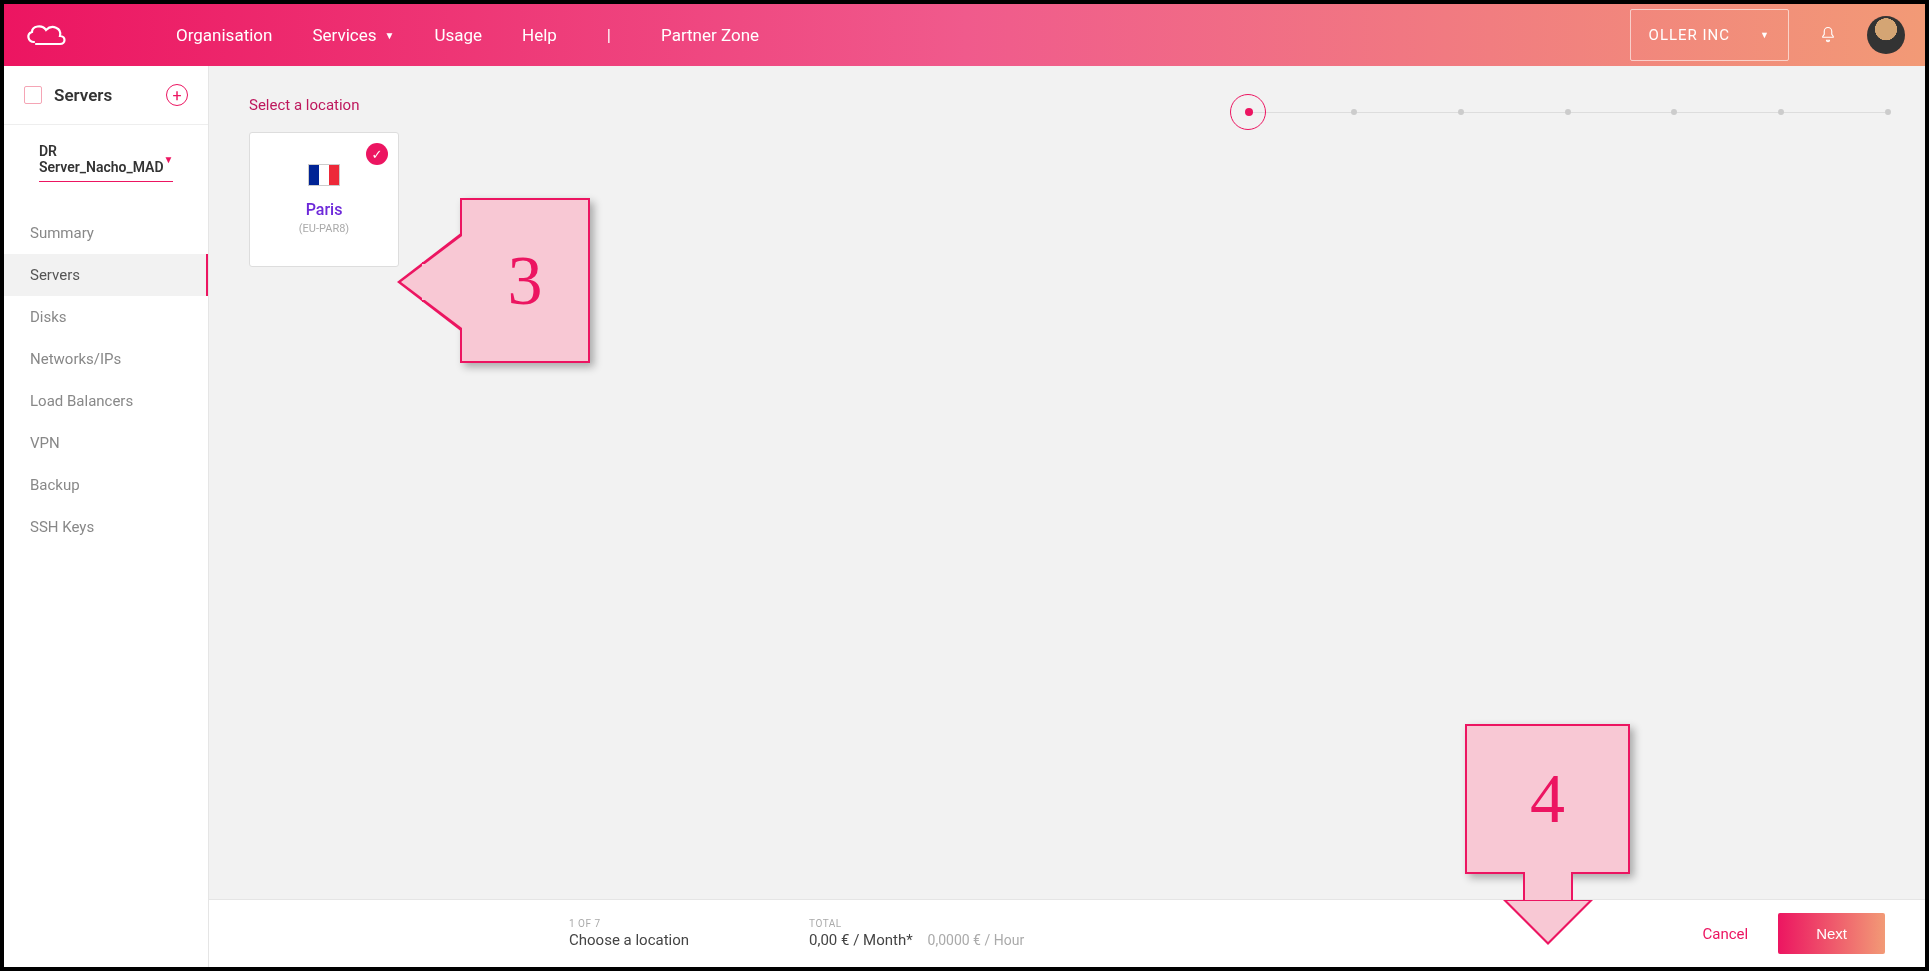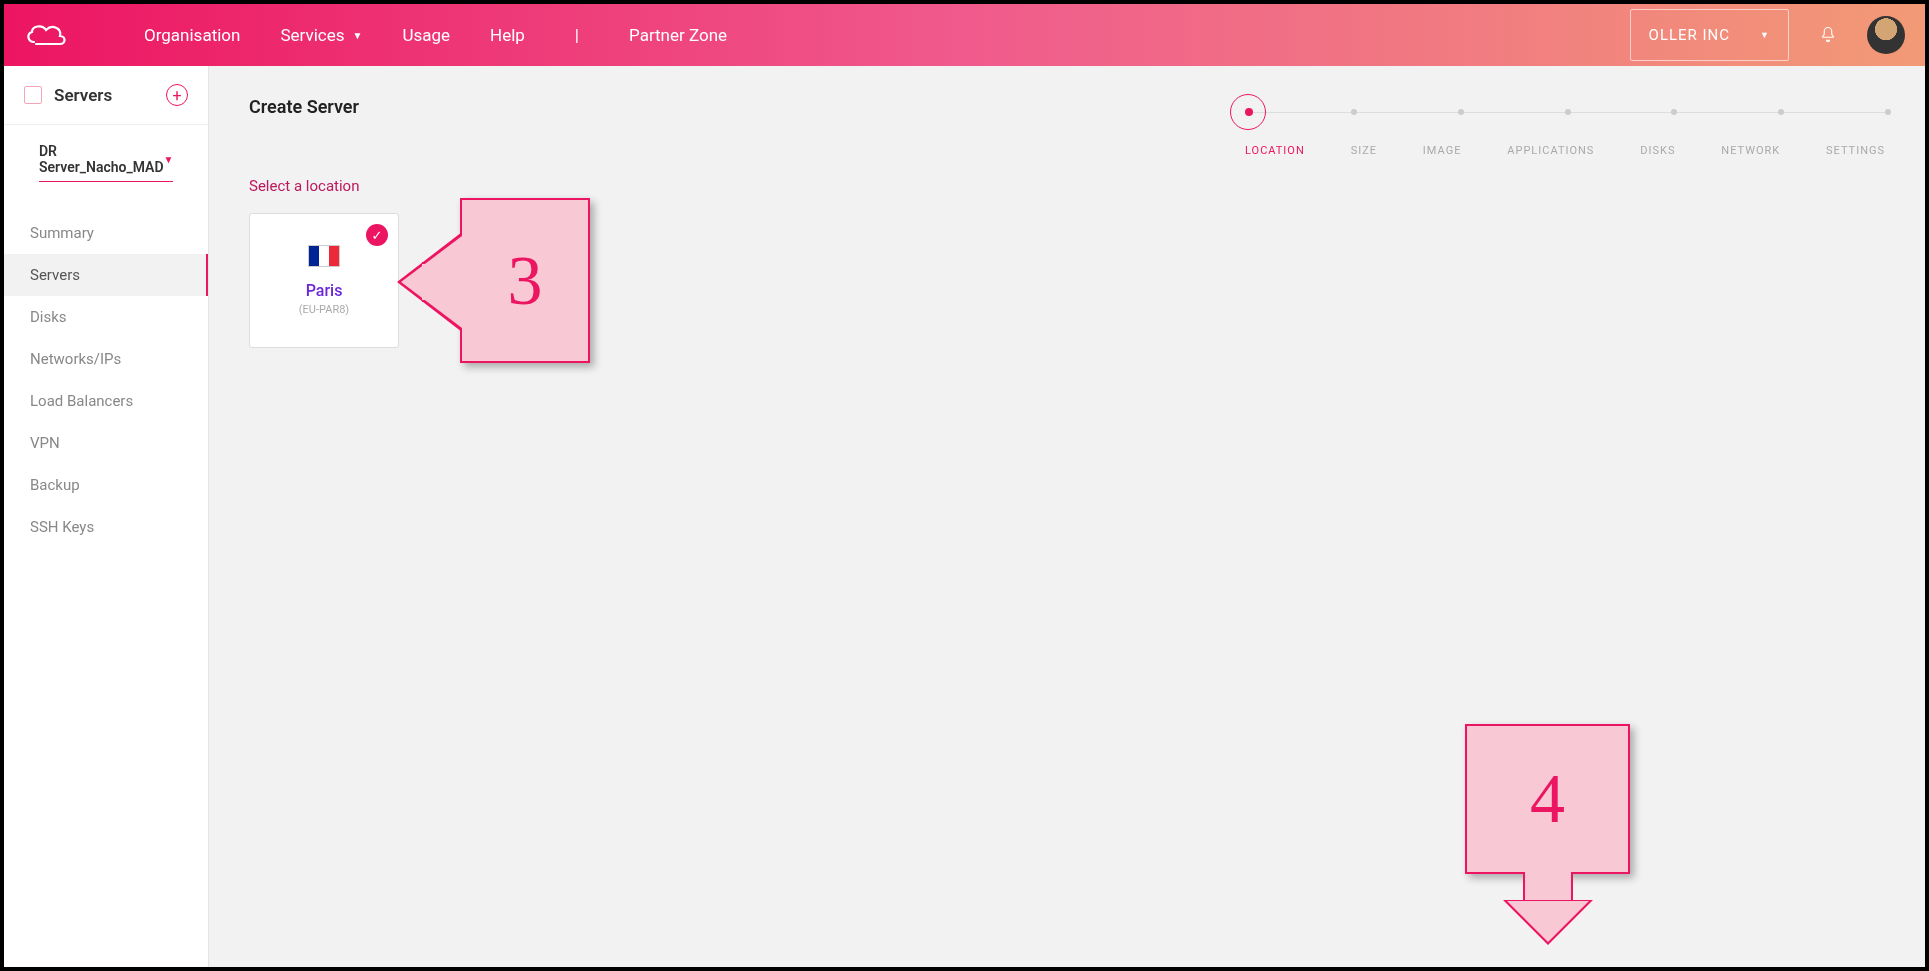--- a/index.html
+++ b/index.html
@@ -1,17 +1,17 @@
 <!DOCTYPE html>
 <html><head>
 <meta charset="utf-8">
 <style>
 * { box-sizing: border-box; margin: 0; padding: 0; }
 body { font-family: -apple-system, BlinkMacSystemFont, "Segoe UI", Roboto, Arial, sans-serif; background: #f2f2f2; width: 1929px; height: 971px; overflow: hidden; position: relative; border: 4px solid #000; }
-.topbar { height: 62px; background: linear-gradient(90deg, #ec1561 0%, #f05a8c 50%, #f29a76 100%); display: flex; align-items: center; padding: 0 20px; color: #fff; font-size: 17px; }
+.topbar { height: 62px; background: linear-gradient(90deg, #ec1561 0%, #f05a8c 50%, #f29a76 100%); display: flex; align-items: center; padding: 0 20px; color: #fff; font-size: 17px; gap: 32px; }
 .logo { width: 60px; height: 30px; margin-right: 60px; }
 .nav { display: flex; gap: 40px; align-items: center; }
 .nav-item { cursor: pointer; display: flex; align-items: center; gap: 8px; }
 .nav-sep { color: #fff; margin: 0 10px; }
 .topbar-right { margin-left: auto; display: flex; align-items: center; gap: 30px; }
 .org-dropdown { border: 1px solid rgba(255,255,255,0.6); padding: 16px 18px; border-radius: 2px; display: flex; align-items: center; gap: 30px; font-size: 15px; letter-spacing: 1px; }
 .bell { width: 18px; height: 18px; }
 .avatar { width: 38px; height: 38px; border-radius: 50%; background: #555; background-image: radial-gradient(circle at 50% 35%, #d4a574 35%, #333 36%); }
 .layout { display: flex; height: calc(100% - 62px); }
 .sidebar { width: 205px; background: #fff; border-right: 1px solid #e5e5e5; display: flex; flex-direction: column; }
@@ -116,21 +116,20 @@
       <li>Networks/IPs</li>
       <li>Load Balancers</li>
       <li>VPN</li>
       <li>Backup</li>
       <li>SSH Keys</li>
     </ul>
   </div>
 
   <div class="main">
     <div class="main-content">
-      <div class="page-title">Create Server</div>
       <div class="section-label">Select a location</div>
       <div class="location-card">
         <div class="check-badge">✓</div>
         <div class="flag">
             <span class="b"></span>
             <span class="w"></span>
             <span class="r"></span>
           </div>
         <div class="loc-name">Paris</div>
         <div class="loc-code">(EU-PAR8)</div>
@@ -140,32 +139,41 @@
         <div class="steps-line">
           <div class="step-circle" style="left:0;"></div>
           <div class="step-dot active" style="left:0;"></div>
           <div class="step-dot" style="left:16.6%;"></div>
           <div class="step-dot" style="left:33.3%;"></div>
           <div class="step-dot" style="left:50%;"></div>
           <div class="step-dot" style="left:66.6%;"></div>
           <div class="step-dot" style="left:83.3%;"></div>
           <div class="step-dot" style="left:100%;"></div>
         </div>
-        <div class="step-labels">
-          <span class="active">LOCATION</span>
-          <span>SIZE</span>
-          <span>IMAGE</span>
-          <span>APPLICATIONS</span>
-          <span>DISKS</span>
-          <span>NETWORK</span>
-          <span>SETTINGS</span>
-        </div>
       </div>
     </div>
 
+    <div class="footer">
+      <div class="footer-block" style="margin-left:320px;">
+        <div class="footer-label">1 OF 7</div>
+        <div class="footer-val">Choose a location</div>
+      </div>
+      <div class="footer-block">
+        <div class="footer-label">TOTAL</div>
+        <div class="footer-val">
+          <span>0,00 € / Month*</span>
+          &nbsp;&nbsp;
+          <span class="muted">0,0000 € / Hour</span>
+        </div>
+      </div>
+      <div class="footer-actions">
+        <span class="cancel-link">Cancel</span>
+        <button class="next-btn">Next</button>
+      </div>
+    </div>
   </div>
 </div>
 
 <div class="callout callout-3">
   <span class="stem"></span>
   <span>3</span>
 </div>
 <div class="callout-4-wrap">
   <div class="callout-4">
       <span>4</span>

